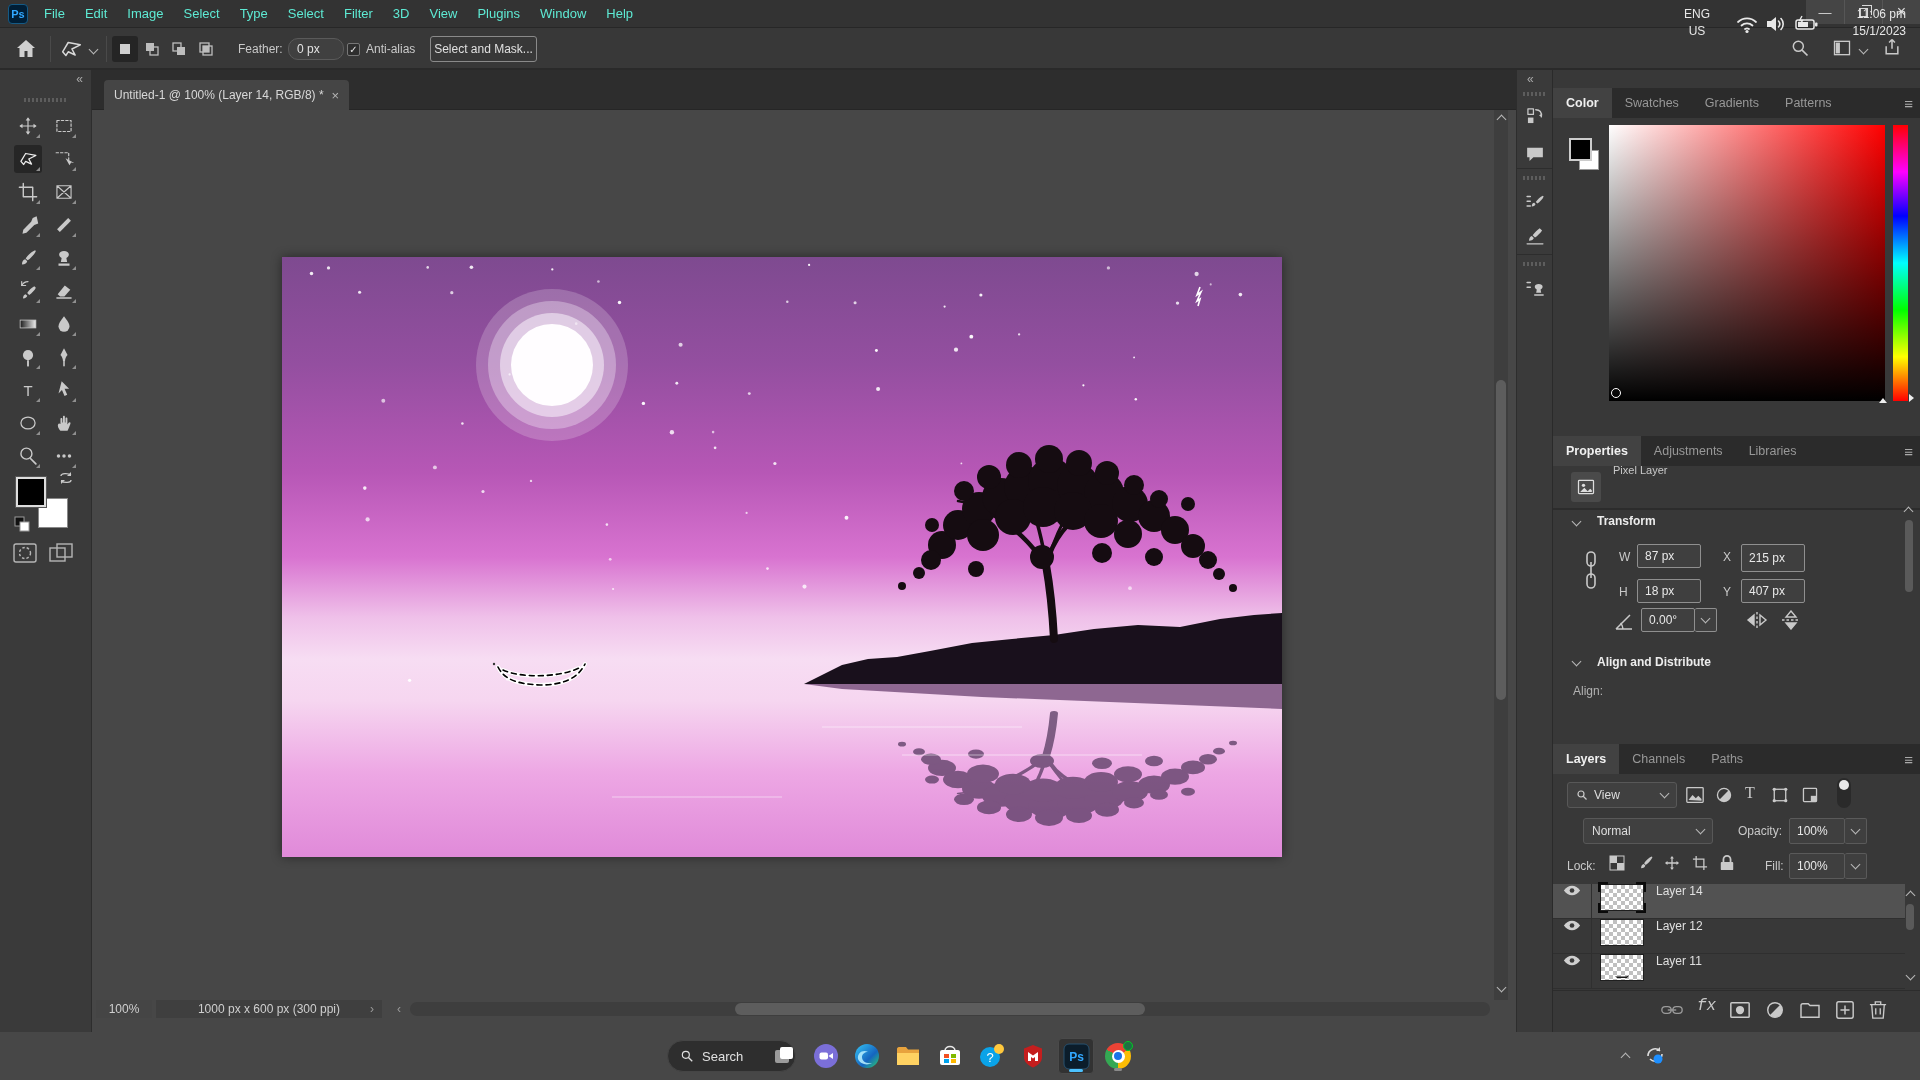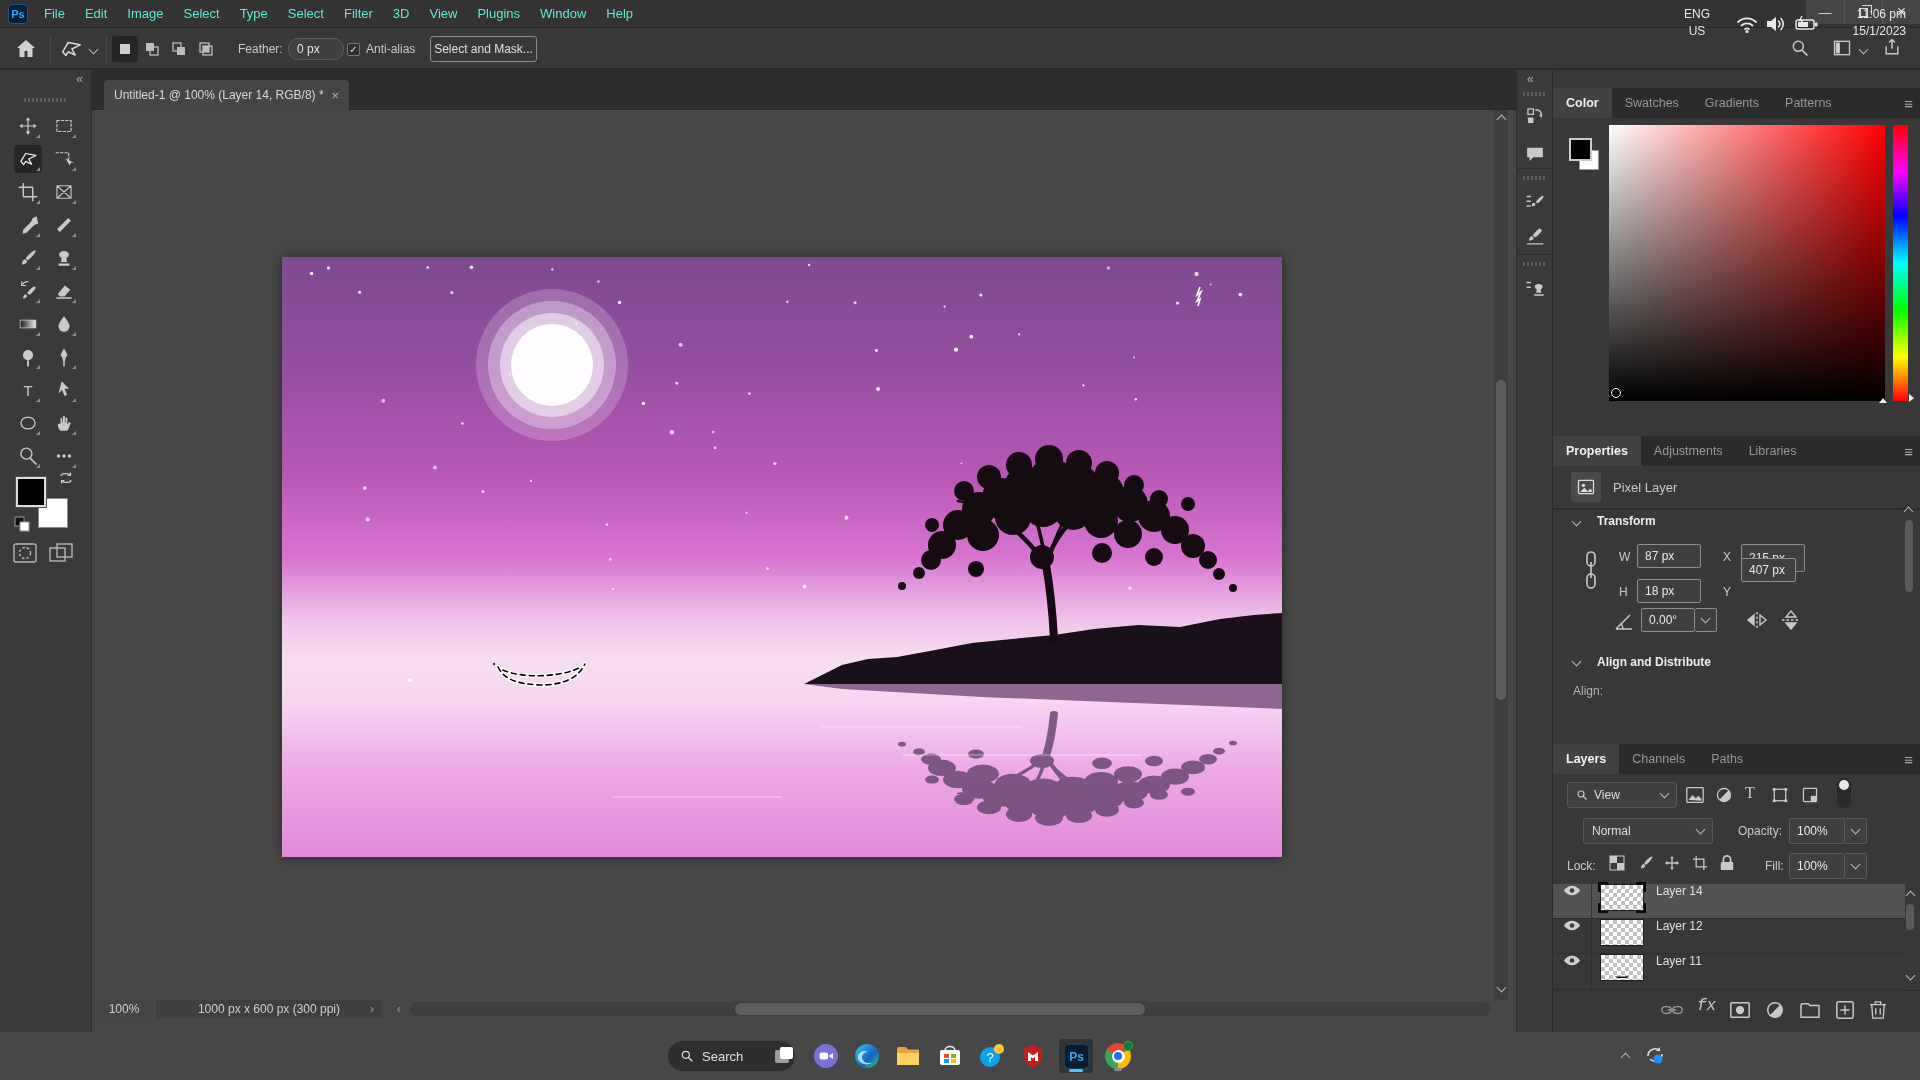--- a/index.html
+++ b/index.html
@@ -593,39 +593,39 @@
       <span class="ptab">Libraries</span>
       <span class="pmenu" style="top:7px">≡</span>
     </div>
     <div class="abs" style="left:18px;top:402px;width:30px;height:30px;background:#4a4a4a;border-radius:3px;display:flex;align-items:center;justify-content:center">
       <svg width="20" height="20" viewBox="0 0 24 24">
           <rect x="3" y="4" width="18" height="16" rx="1" fill="none" stroke="#ddd" stroke-width="1.5"></rect>
           <circle cx="9" cy="10" r="2" fill="#ddd"></circle>
           <path d="M5 18l5-5 4 4 3-3 2 2v2z" fill="#ddd"></path>
         </svg>
     </div>
-    <div class="flabel" style="left:60px;top:410px;font-size:13px">Pixel Layer</div>
+    <div class="flabel" style="left:60px;top:394px;font-size:11px">Pixel Layer</div>
     <div class="abs" style="left:0;top:438px;width:368px;height:2px;background:#2c2c2c"></div>
     <span class="chev" style="position:absolute;left:20px;top:448px"></span>
     <div class="flabel" style="left:44px;top:444px;font-weight:bold;color:#ececec">Transform</div>
     <div class="abs" style="left:30px;top:478px">
       <svg width="16" height="44" viewBox="0 0 16 44">
           <rect x="4" y="4" width="8" height="14" rx="4" fill="none" stroke="#c9c9c9" stroke-width="1.6"></rect>
           <rect x="4" y="26" width="8" height="14" rx="4" fill="none" stroke="#c9c9c9" stroke-width="1.6"></rect>
           <path d="M8 14v16" stroke="#c9c9c9" stroke-width="1.6"></path>
         </svg>
     </div>
     <div class="flabel" style="left:66px;top:480px">W</div>
     <div class="field" style="left:84px;top:474px;width:64px;height:24px">87 px</div>
     <div class="flabel" style="left:170px;top:480px">X</div>
     <div class="field" style="left:188px;top:474px;width:64px;height:28px">215 px</div>
     <div class="flabel" style="left:66px;top:515px">H</div>
     <div class="field" style="left:84px;top:509px;width:64px;height:24px">18 px</div>
     <div class="flabel" style="left:170px;top:515px">Y</div>
-    <div class="field" style="left:188px;top:488px;width:55px;height:24px">407 px</div>
+    <div class="field" style="left:188px;top:509px;width:64px;height:24px">407 px</div>
     <div class="abs" style="left:60px;top:542px">
       <svg width="22" height="20" viewBox="0 0 22 20">
           <path d="M3 17L17 3M3 17h16M10 17a9 9 0 0 0-2.5-6" fill="none" stroke="#c9c9c9" stroke-width="1.5"></path>
         </svg>
     </div>
     <div class="field" style="left:88px;top:538px;width:54px;height:24px">0.00°</div>
     <div class="field" style="left:142px;top:538px;width:22px;height:24px;justify-content:center;border-left:none">
         <span class="chev" style="margin-top:-3px"></span>
       </div>
     <div class="abs" style="left:192px;top:540px">

